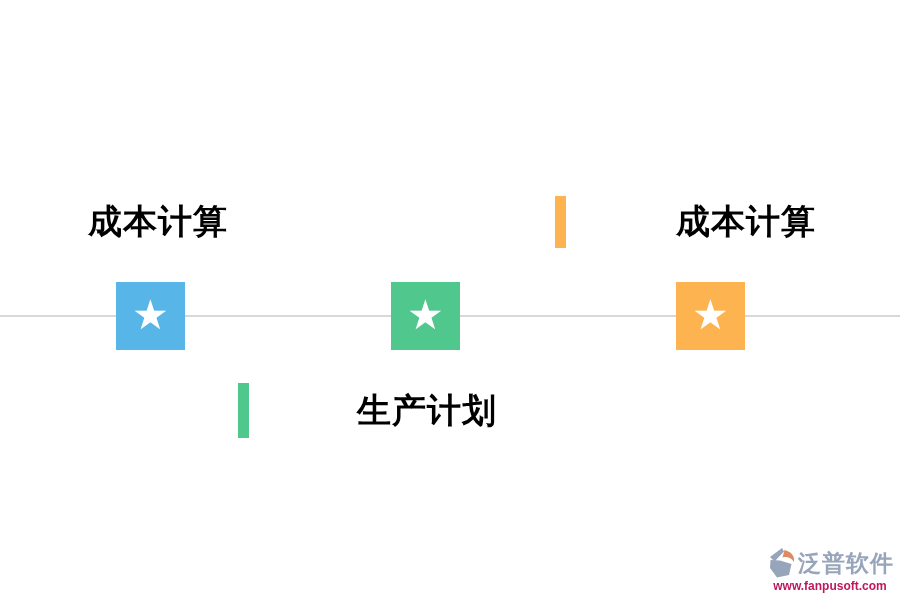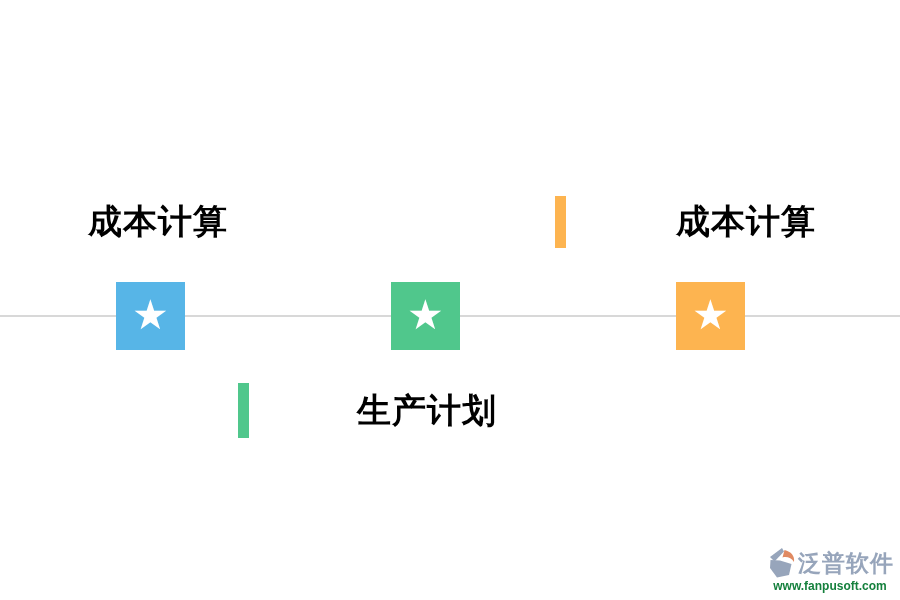--- a/index.html
+++ b/index.html
@@ -132,16 +132,16 @@
 
   <div class="watermark">
     <div class="watermark-row">
       <svg class="logo-svg" width="27" height="30" viewBox="0 0 27 30">
         <path d="M13 0 L1 9 L5.5 13.5 L15 3.5 Z" fill="#97a5bb"></path>
         <path d="M15.5 2 C22 3.5 26 8 25 14 C22.5 10 18 8.2 13.5 9.5 Z" fill="#e08a62"></path>
         <path d="M1.5 12 L11 12.5 L22.5 16 L20 27 L8 29.5 L1 20 Z" fill="#97a5bb"></path>
       </svg>
       <span class="watermark-brand" style="color: rgb(151, 165, 187);">泛普软件</span>
     </div>
-    <div class="watermark-url" style="color: #15803d;">www.fanpusoft.com</div>
+    <div class="watermark-url" style="color: #be185d;">www.fanpusoft.com</div>
   </div>
 
 </div>
 
 </body></html>

